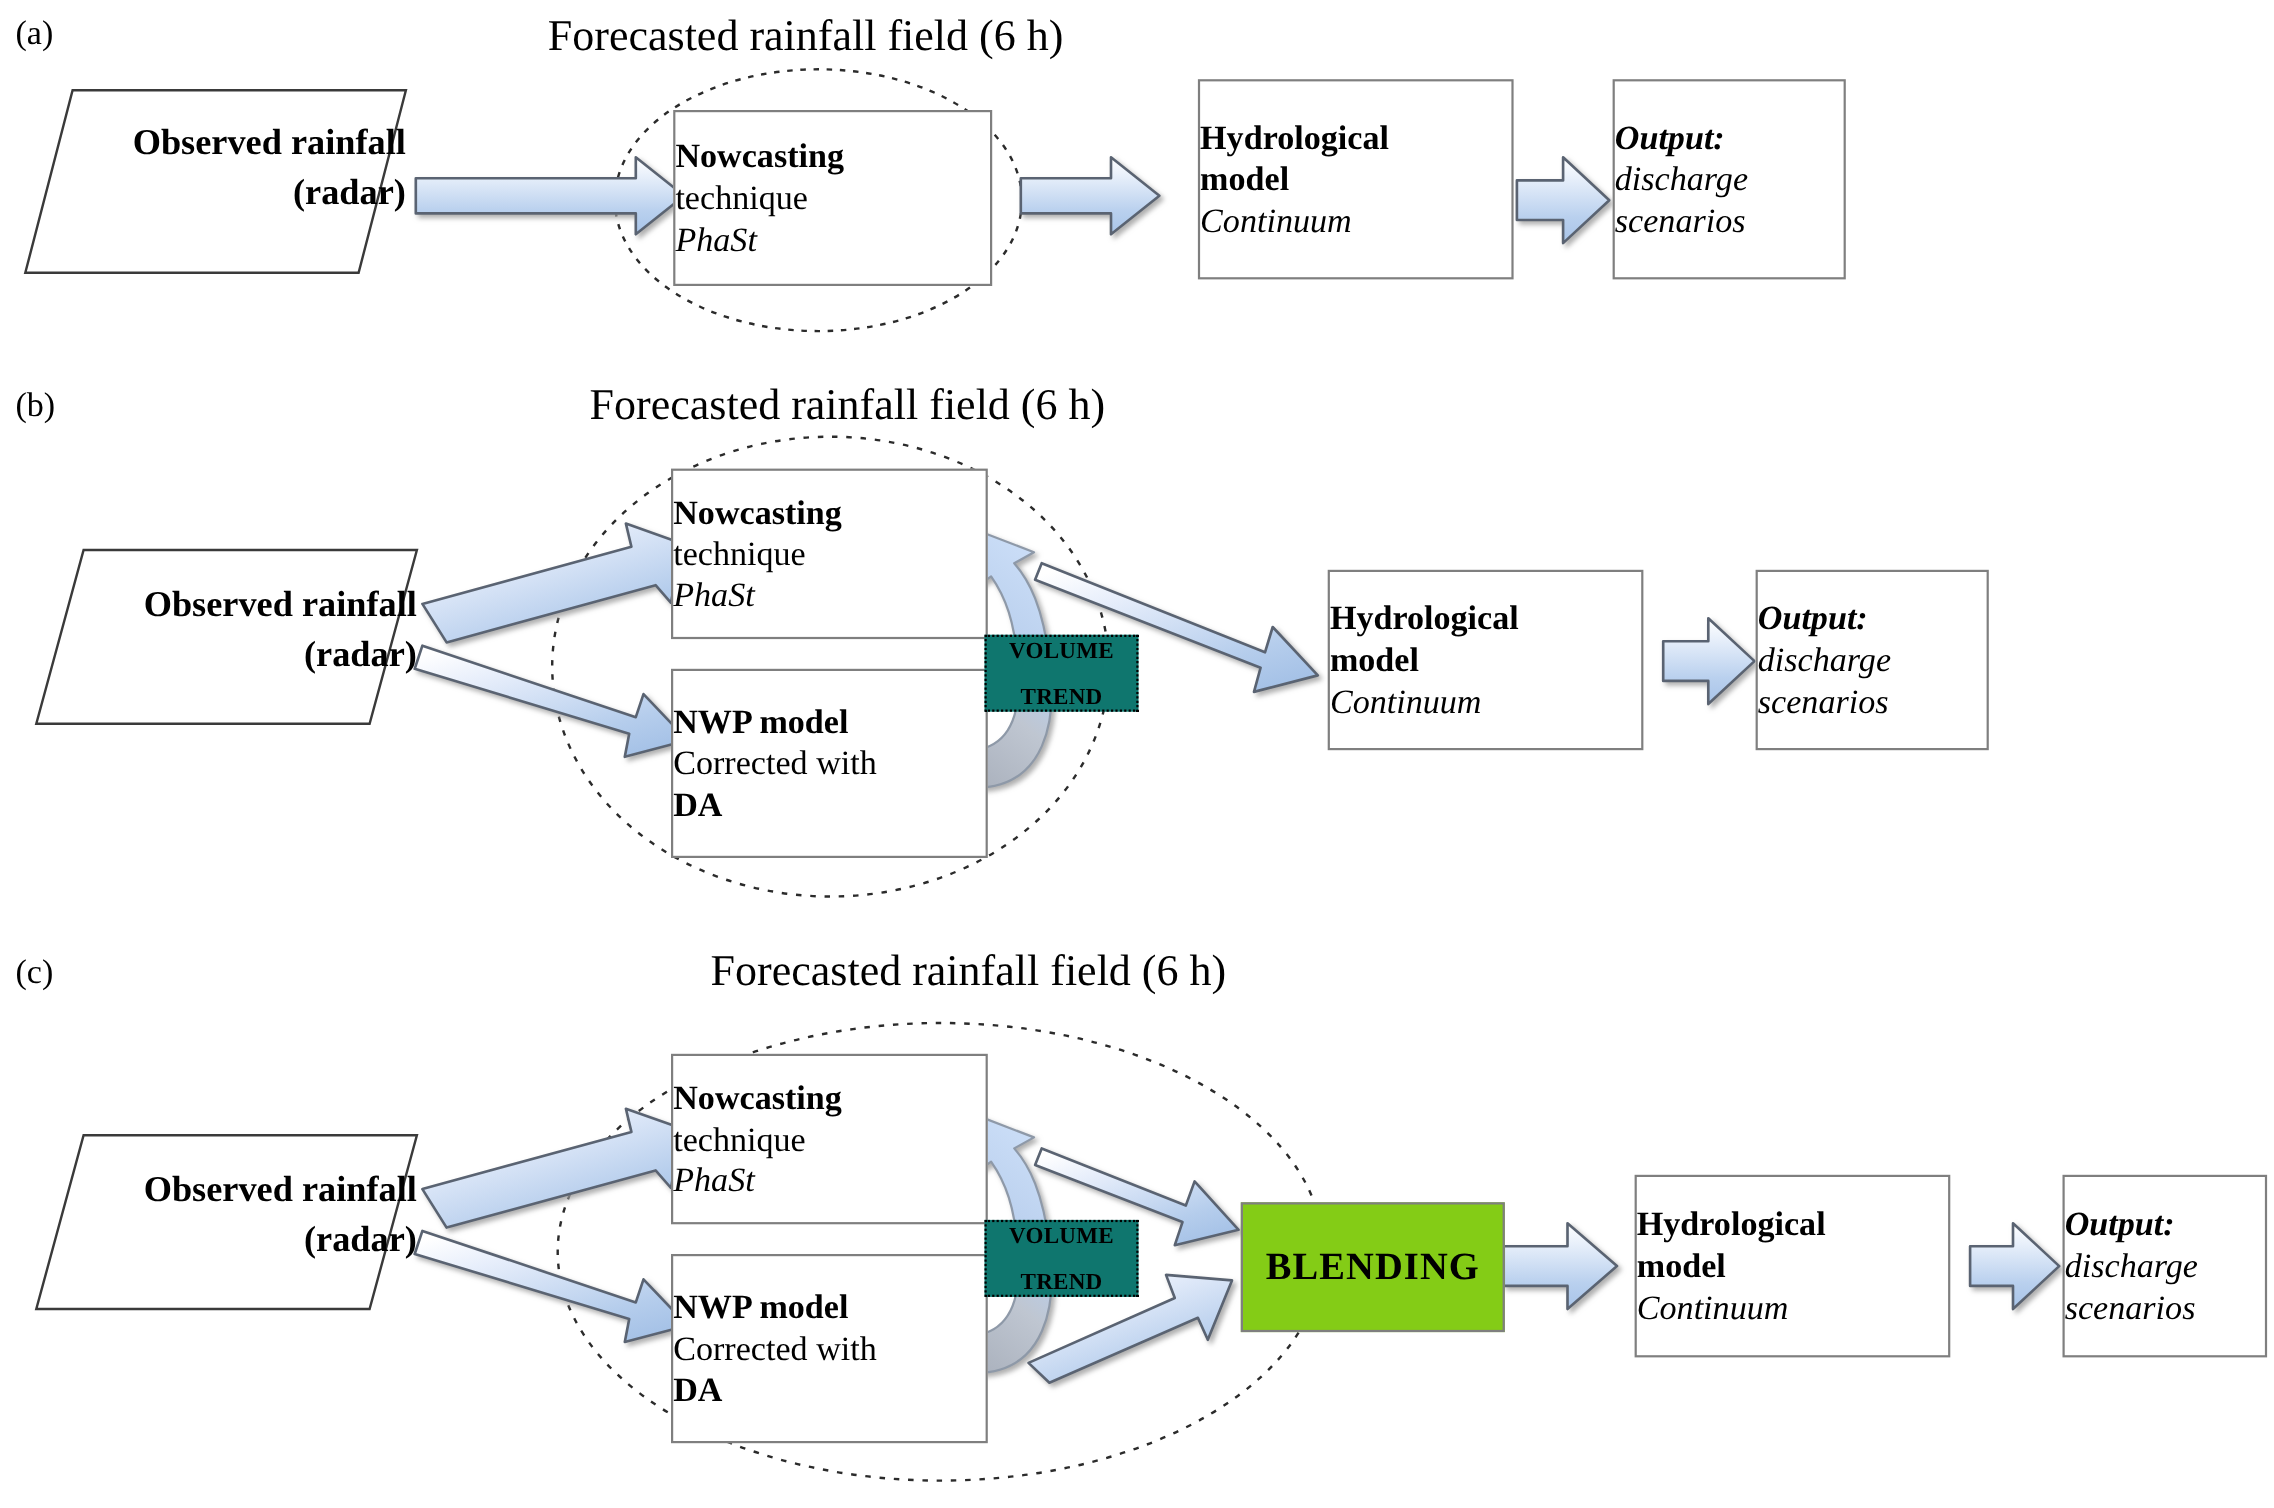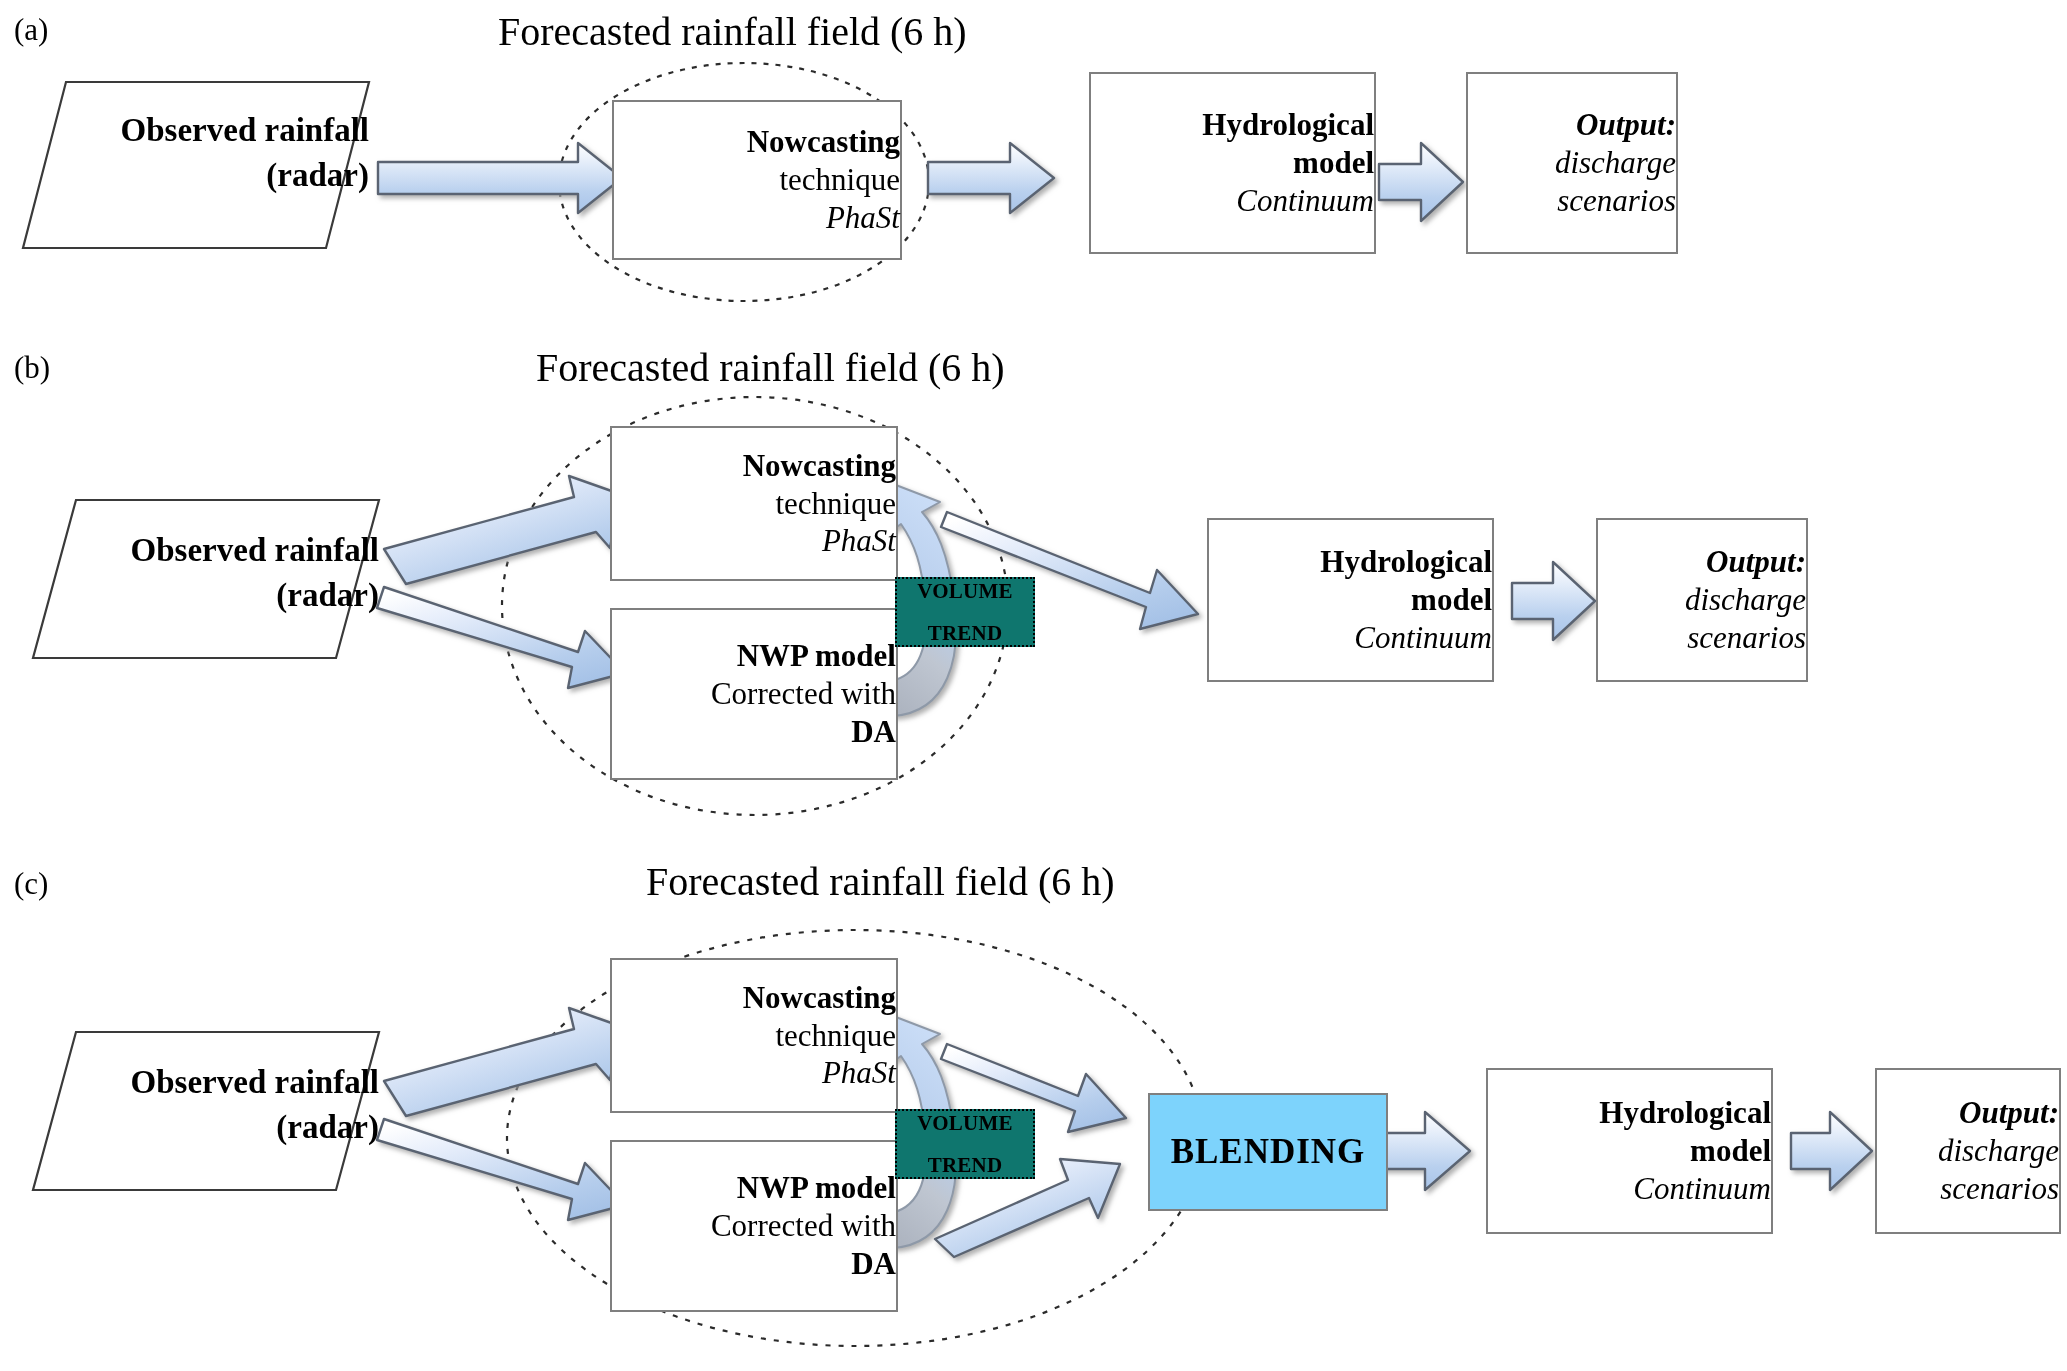--- a/index.html
+++ b/index.html
@@ -2,35 +2,35 @@
 <html><head>
 <meta charset="utf-8">
 <style>
   html,body{margin:0;padding:0;background:#ffffff;}
   body{width:2067px;height:1371px;position:relative;overflow:hidden;
        font-family:"Liberation Serif","DejaVu Serif",serif;color:#000;}
   #stage{position:absolute;left:0;top:0;width:2067px;height:1371px;}
   svg.layer{position:absolute;left:0;top:0;width:2067px;height:1371px;overflow:visible;}
   .nodebox{position:absolute;background:#fff;border:2px solid #7f7f7f;
            box-sizing:border-box;display:flex;flex-direction:column;
-           align-items:flex-end;justify-content:center;text-align:center;}
+           align-items:flex-start;justify-content:center;text-align:center;}
   .nodebox .l1,.nodebox .l2,.nodebox .l3{display:block;line-height:1.22;white-space:nowrap;}
   .bold{font-weight:bold;}
   .ital{font-style:italic;}
   .bold-ital{font-weight:bold;font-style:italic;}
   .panel-label{position:absolute;font-size:31px;line-height:1;}
   .ellipse-caption{position:absolute;font-size:40px;line-height:1;white-space:nowrap;}
   .para-label{position:absolute;text-align:right;width:100%;font-size:33px;line-height:1.35;font-weight:bold;}
   .vt-box{position:absolute;background:#0f766e;border:2px dotted #000;
           box-sizing:border-box;display:flex;flex-direction:column;
           align-items:center;justify-content:center;text-align:center;
           font-weight:bold;font-size:21px;line-height:1.25;letter-spacing:.2px;z-index:6;gap:15px;}
-  .blendbox{position:absolute;background:#7dd3fc;border:2px solid #7f7f7f;box-sizing:border-box;
+  .blendbox{position:absolute;background:#84cc16;border:2px solid #7f7f7f;box-sizing:border-box;
             display:flex;align-items:center;justify-content:center;
-            font-weight:bold;font-size:35px;letter-spacing:1px;z-index:5;margin-left:20px;}
+            font-weight:bold;font-size:35px;letter-spacing:1px;z-index:5;}
 </style>
 </head>
 <body>
 
 <div id="stage">
 
   <svg class="layer" viewBox="0 0 2067 1371">
     <defs>
       <linearGradient id="agH" x1="0" y1="0" x2="0" y2="1">
         <stop offset="0%" stop-color="#ffffff"></stop>

